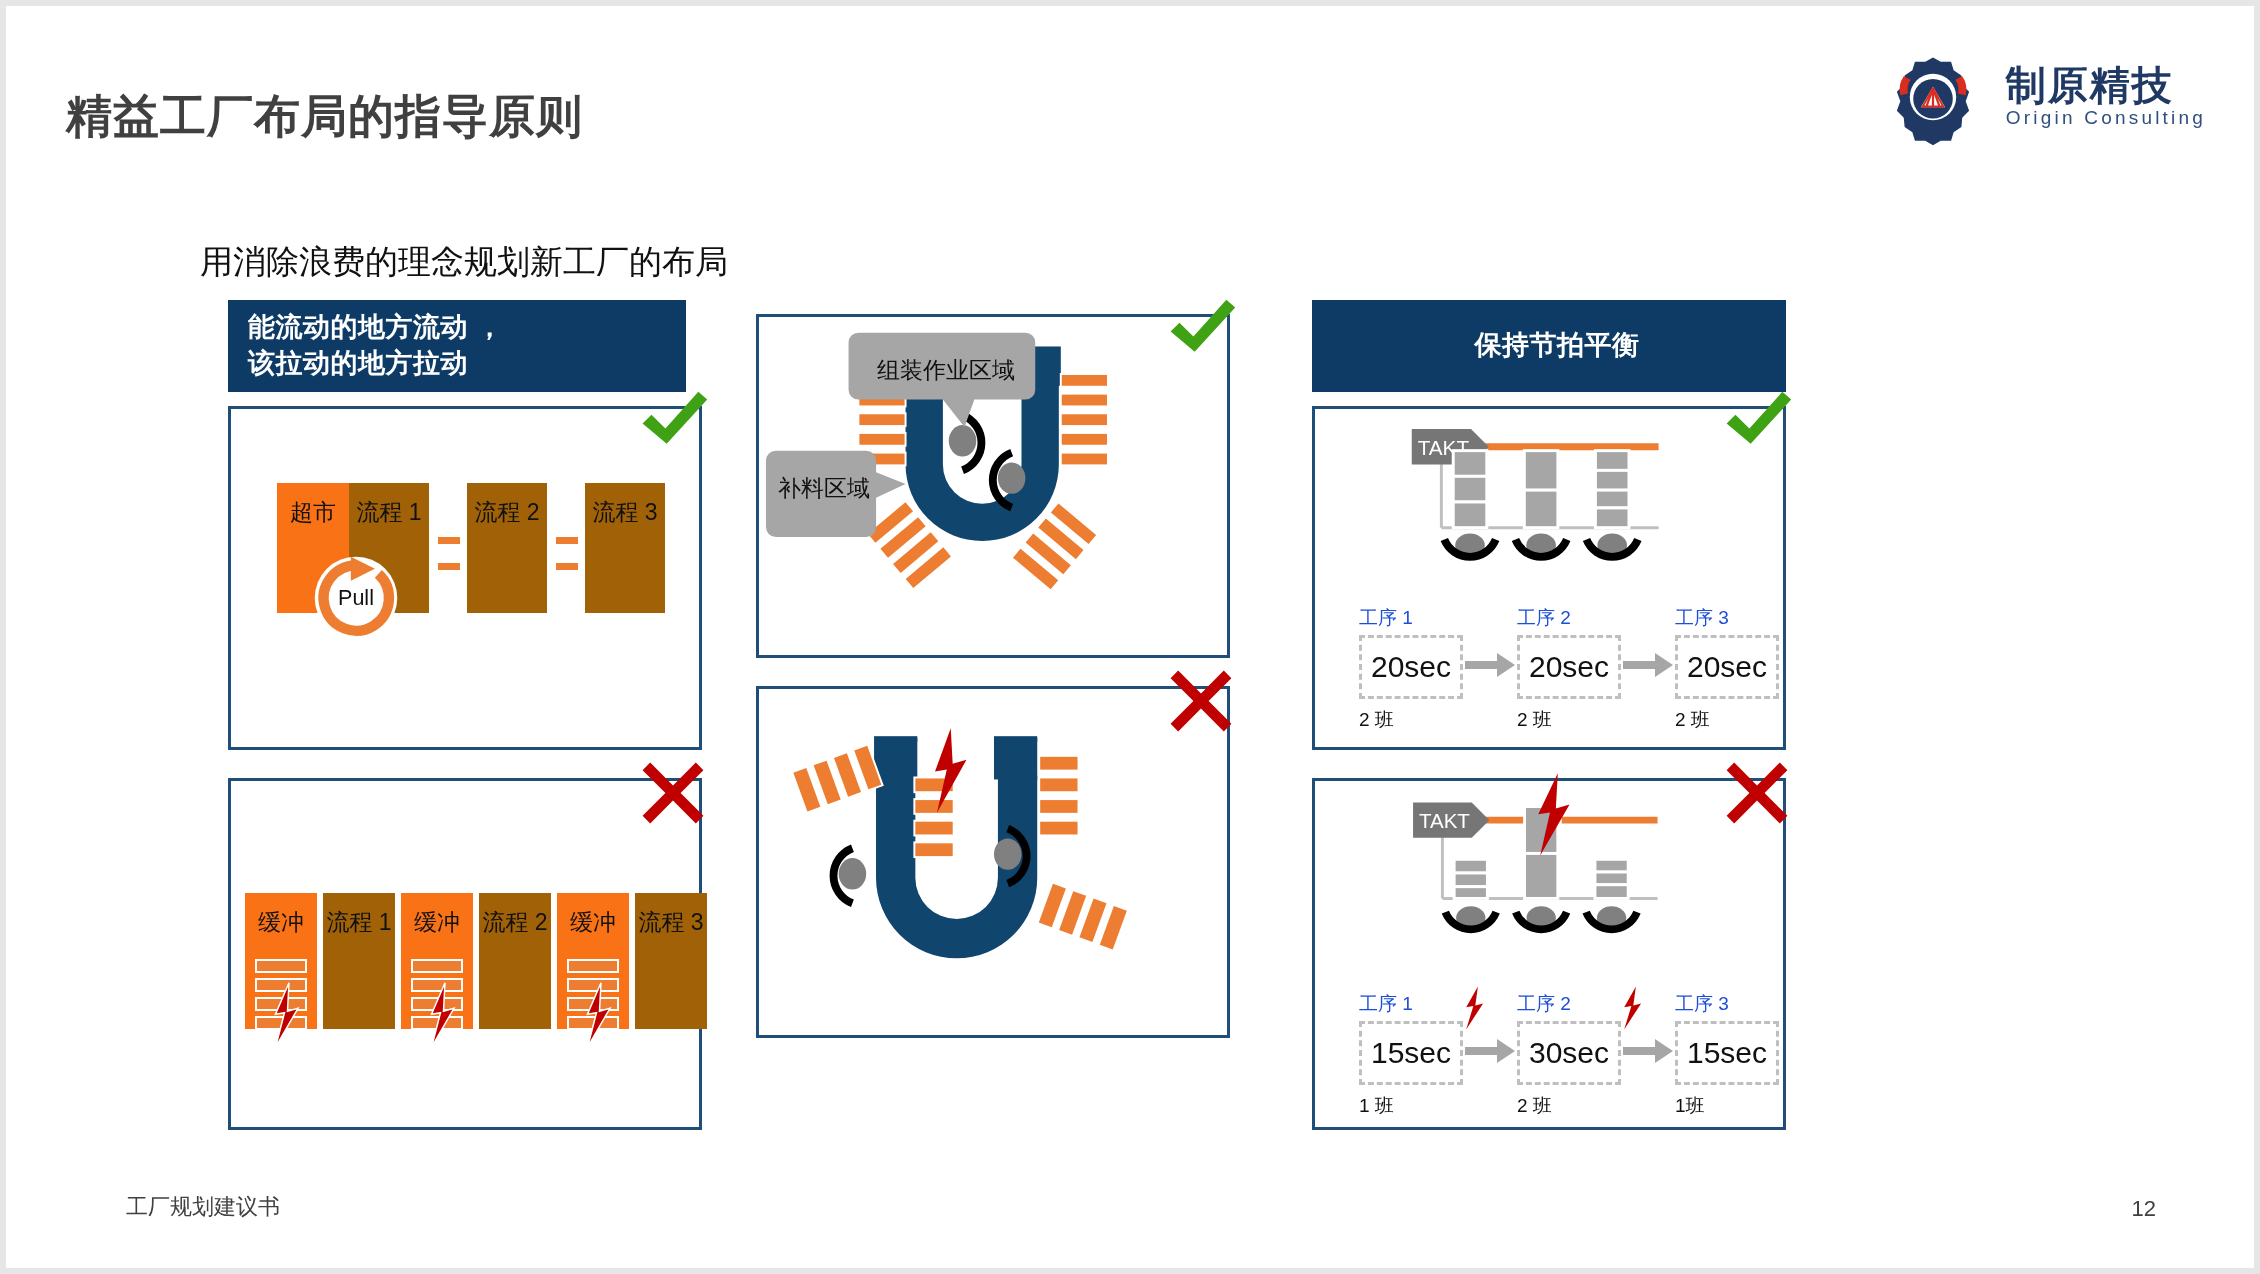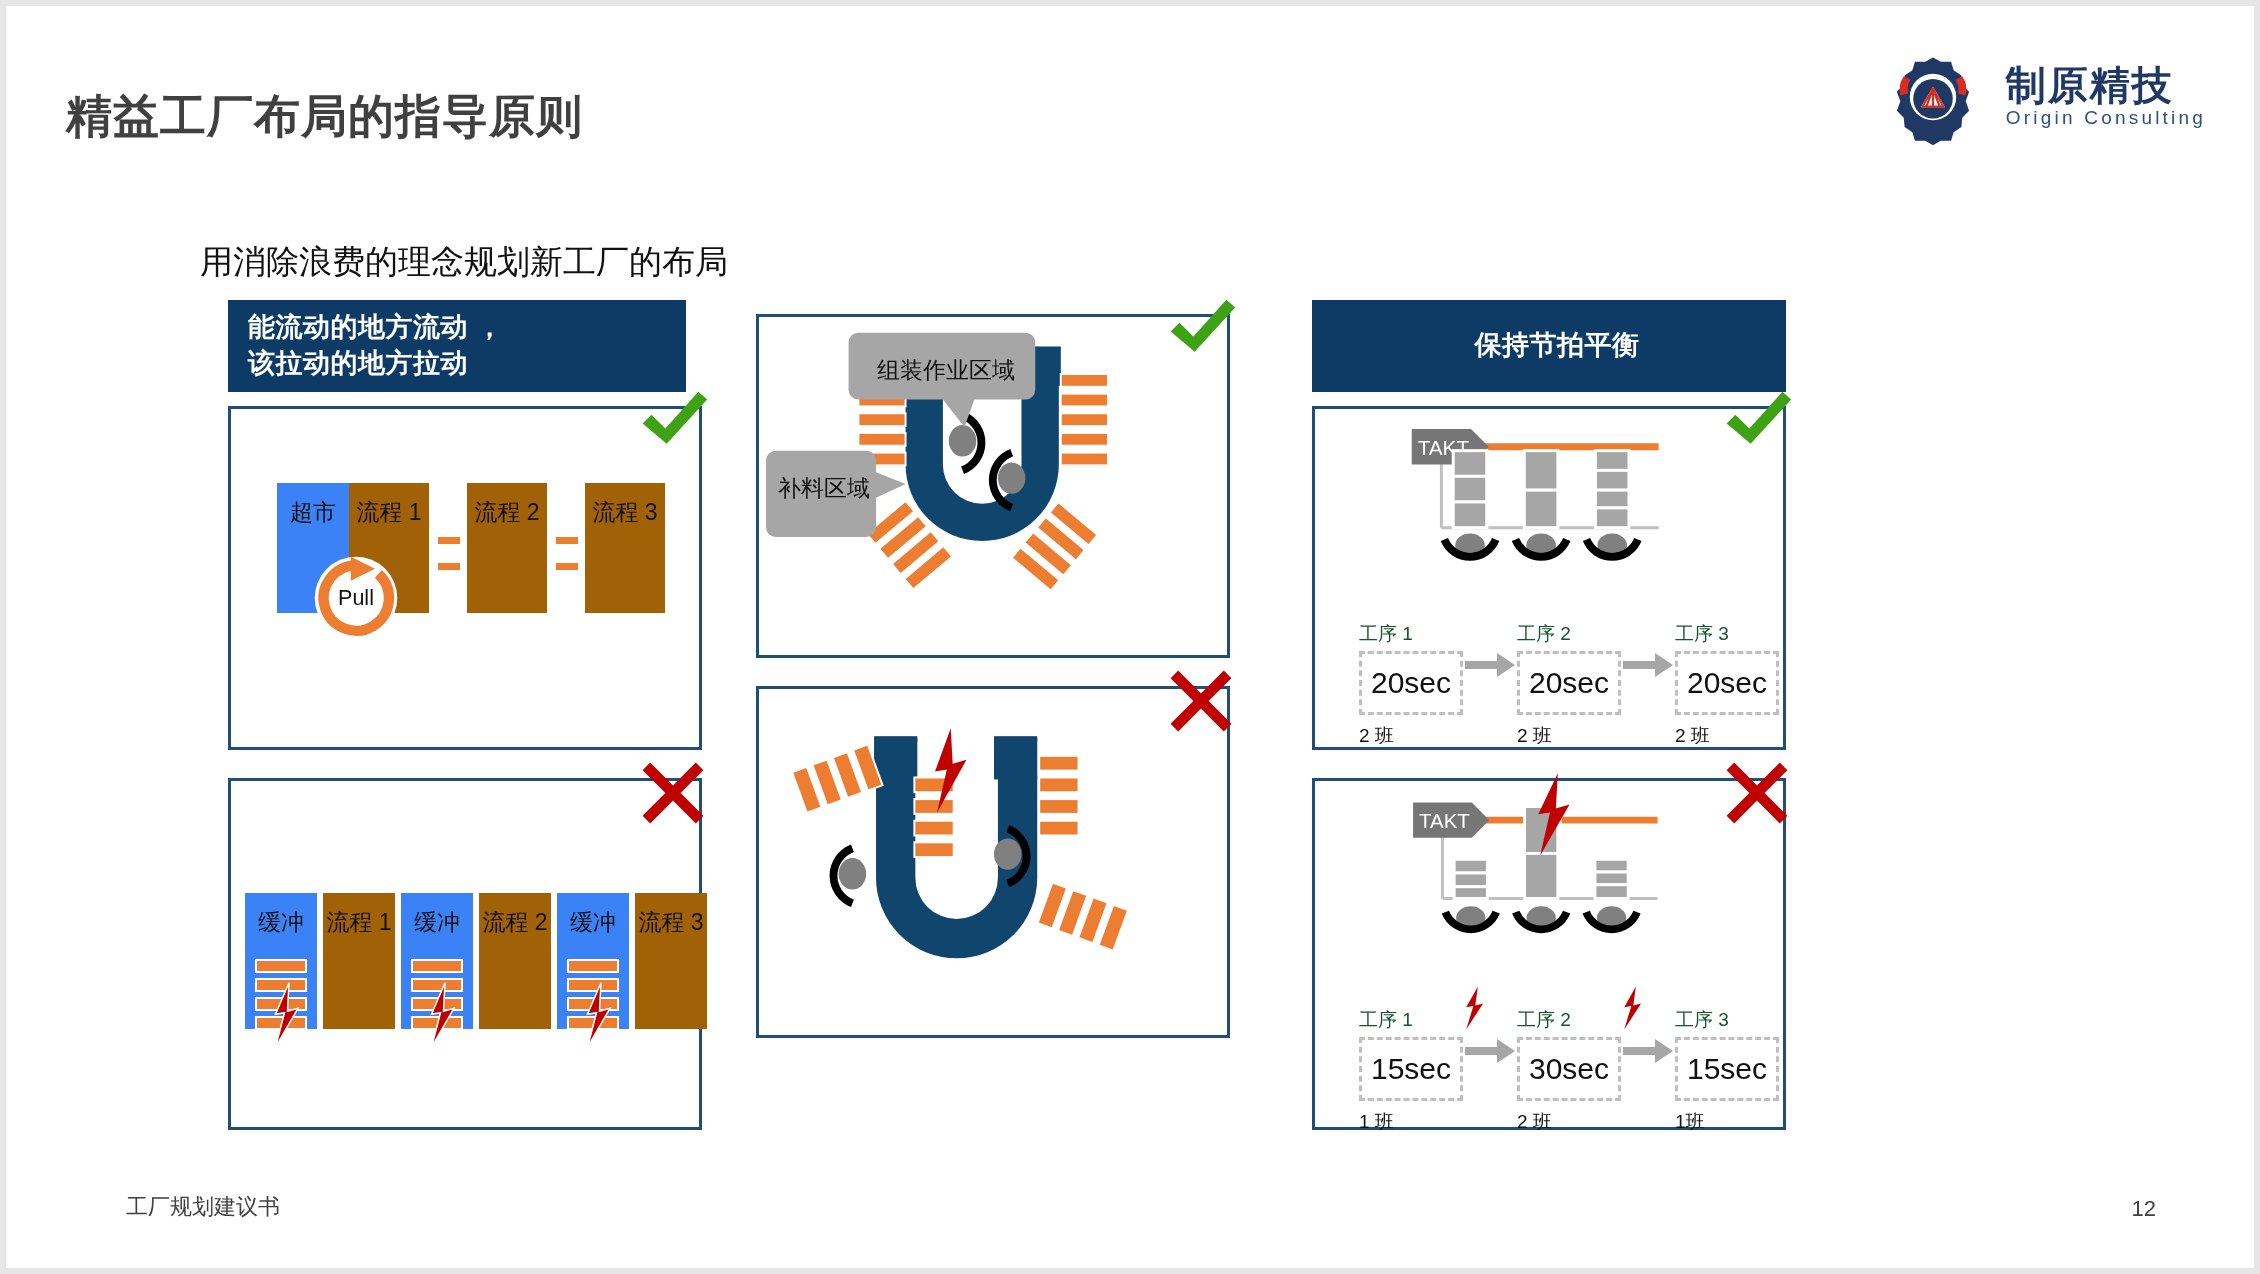--- a/index.html
+++ b/index.html
@@ -48,40 +48,40 @@
   }
   .ex-box.second { margin-top:28px; height:352px; }
 
   
   .verdict { position:absolute; right:-12px; top:-26px; width:76px; height:76px; z-index:5; }
 
   
   .proc-row { position:absolute; display:flex; align-items:flex-start; }
   .pbox { position:relative; display:flex; justify-content:center; padding-top:14px; }
   .pbox span { font-size:23px; color:#111; white-space:nowrap; }
-  .pbox.light { background:#3b82f6; }
+  .pbox.light { background:#f97316; }
   .pbox.dark  { background:#a16207; }
 
   .dashgap { position:relative; width:38px; height:100%; }
   .dashgap i { position:absolute; left:9px; width:22px; height:7px; background:#ED7D31; }
 
   .pull {
     position:absolute; width:86px; height:86px; z-index:4;text-align:right;
   }
 
   
   .stack { position:absolute; display:flex; flex-direction:column; gap:5px; }
   .stack i { display:block; width:52px; height:14px; background:#ED7D31; border:2px solid #fff; }
 
   .bolt { position:absolute; z-index:6; }
 
   
   .seq { position:absolute; display:flex; align-items:flex-start; }
   .seq-cell { position:relative; width:104px; }
-  .seq-label { font-size:19px; color:#14532d; margin-bottom:4px; white-space:nowrap;margin-top:16px; }
+  .seq-label { font-size:19px; color:#1d4ed8; margin-bottom:4px; white-space:nowrap; }
   .seq-box {
     border:3px dashed #bfbfbf; height:64px; display:flex;
     align-items:center; justify-content:center;
   }
   .seq-box span { font-size:30px; color:#111; white-space:nowrap; }
   .seq-sub { font-size:19px; color:#111; margin-top:8px; white-space:nowrap; }
   .seq-arrow { width:54px; height:64px; margin-top:27px; position:relative; }
 
   
   .footer-text { position:absolute; left:110px; bottom:36px; font-size:22px; color:#404040; }

